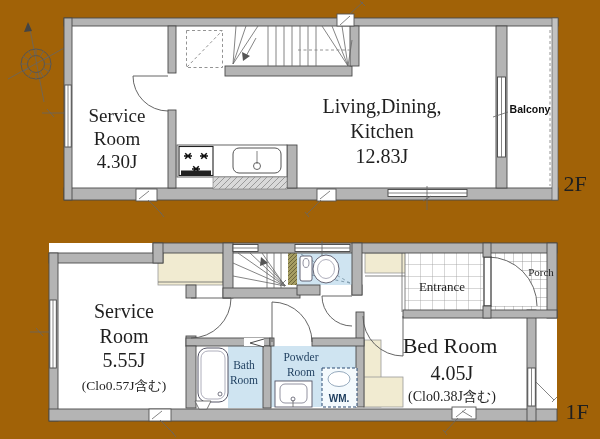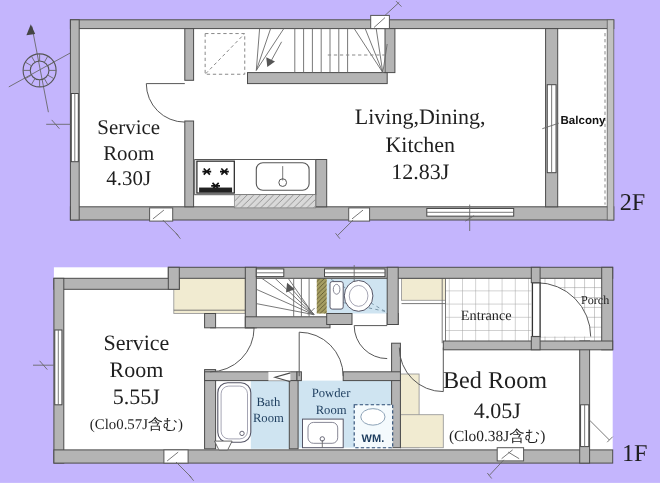--- a/index.html
+++ b/index.html
@@ -1,16 +1,16 @@
 <!DOCTYPE html>
 <html><head>
 <meta charset="utf-8">
 <style>
   html,body{margin:0;padding:0;background:#ffffff;}
-  .stage{position:relative;width:600px;height:439px;background:#c4b5fd;overflow:hidden;}
+  .stage{position:relative;width:600px;height:439px;background:#a16207;overflow:hidden;}
   svg{display:block;}
   .wall{fill:#b4b4b4;stroke:#4a4a4a;stroke-width:0.9;}
   .wallthin{fill:#c2c2c2;stroke:#5a5a5a;stroke-width:0.7;}
   .ln{stroke:#4a4a4a;stroke-width:1;fill:none;}
   .thin{stroke:#666;stroke-width:0.8;fill:none;}
   .fix{fill:#ffffff;stroke:#555;stroke-width:0.9;}
   .win{fill:#ffffff;stroke:#444;stroke-width:0.9;}
   .dash{stroke:#888;stroke-width:0.9;fill:none;stroke-dasharray:3 2.5;}
   .dashb{stroke:#7a96a8;stroke-width:0.9;fill:none;stroke-dasharray:3 3;}
   .arc{stroke:#555;stroke-width:0.9;fill:none;}

